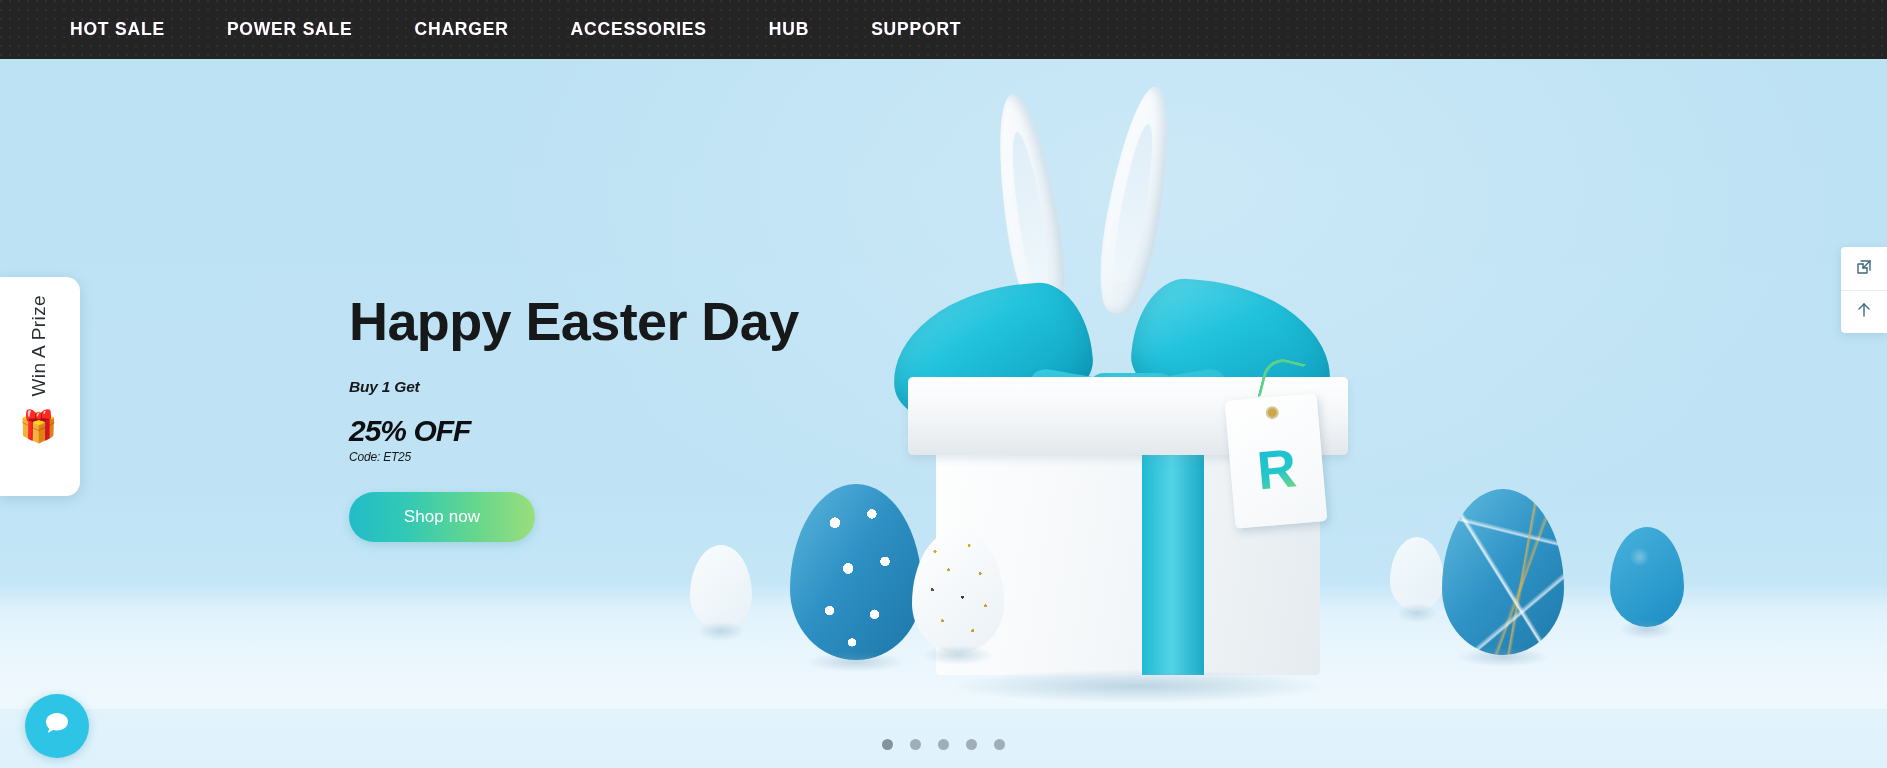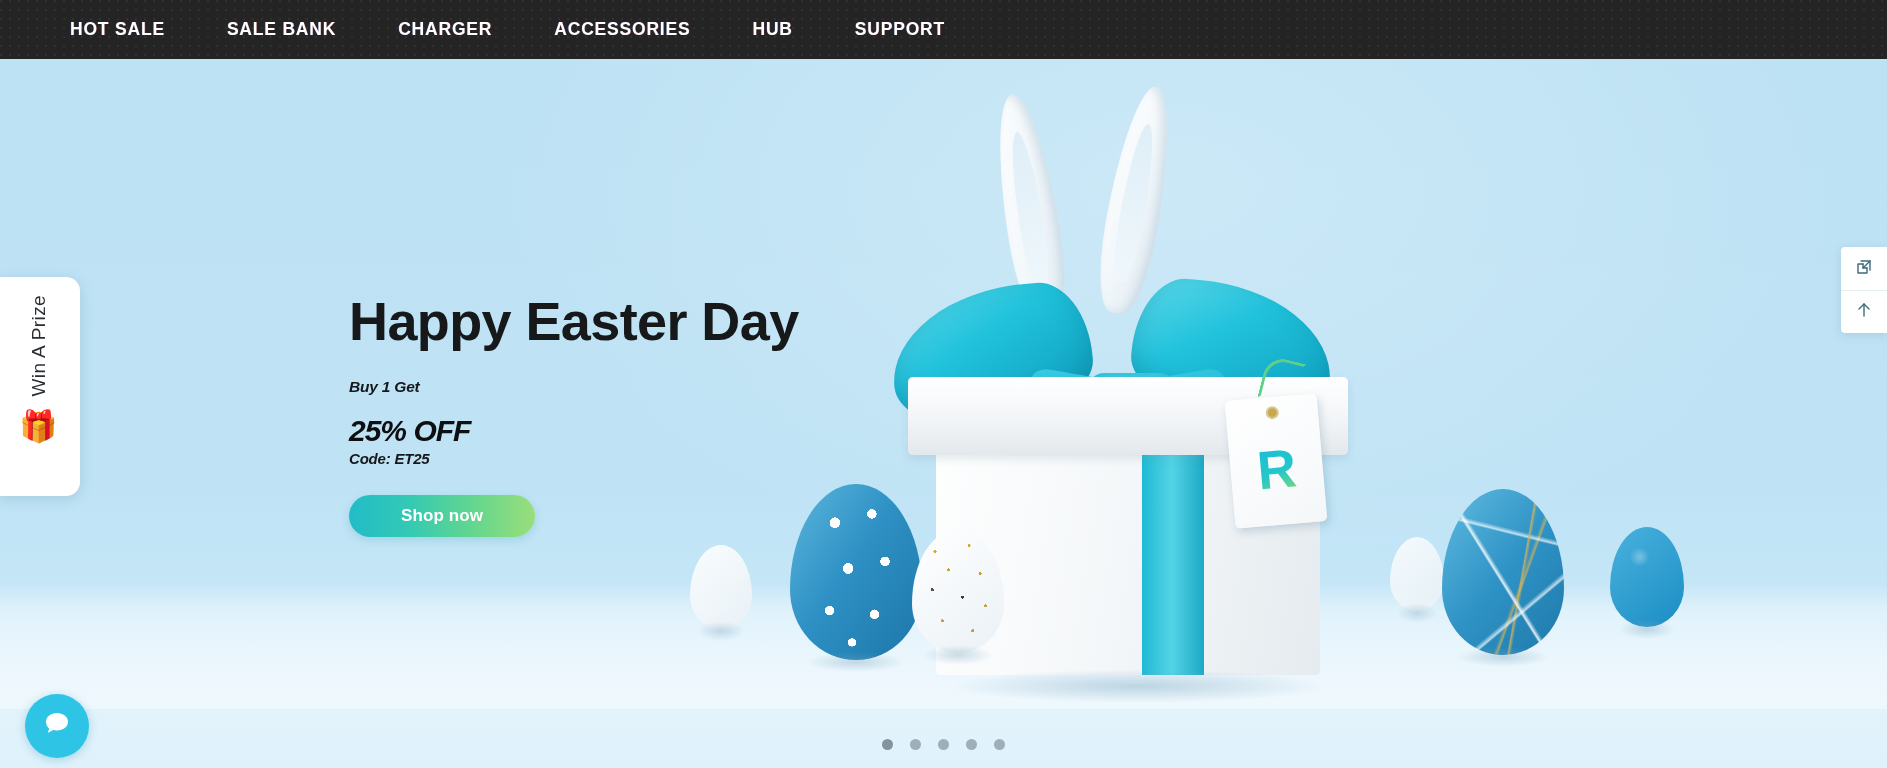--- a/index.html
+++ b/index.html
@@ -69,30 +69,30 @@
   .offer-pre {
     font-size:15.5px; font-style:italic; font-weight:bold;
     color:#15171a; letter-spacing:-.2px; line-height:1.2;
   }
   .offer-main {
     font-size:30px; font-style:italic; font-weight:bold;
     color:#0d0f11; letter-spacing:-1px; line-height:1.12;
     margin-top:18px; white-space:nowrap;
   }
   .offer-code {
-    font-size:15px; font-style:italic; font-weight:bold;
+    font-size:12px; font-style:italic; font-weight:normal;
     color:#16181a; letter-spacing:-.2px; margin-top:2px;
   }
   .shop-btn {
     display:flex; align-items:center; justify-content:center;
     margin-top:28px;
-    width:186px; height:42px;
+    width:186px; height:50px;
     border-radius:25px; border:none;
     background:linear-gradient(90deg,#21bcc8 0%, #34c9b4 32%, #62d68f 66%, #9ade7a 100%);
-    color:#ffffff; font-size:17px; font-weight:bold;
+    color:#ffffff; font-size:17px; font-weight:normal;
     letter-spacing:.1px;
     cursor:pointer;
     box-shadow:0 3px 10px rgba(30,150,160,.22);
   }
 
   
   .hero-art { position:absolute; left:800px; top:0; width:1087px; height:709px; }
 
   .ears { position:absolute; left:180px; top:18px; width:300px; height:290px; }
   .ear {
@@ -300,21 +300,21 @@
 
 <div class="page">
 
   <nav class="navbar">
     <div class="nav-inner">
       <div class="nav-item">
         
         <span>HOT SALE</span>
       </div>
       <div class="nav-item">
-        <span>SALE BANK</span>
+        <span>POWER SALE</span>
       </div>
       <div class="nav-item">
         <span>CHARGER</span>
       </div>
       <div class="nav-item">
         <span>ACCESSORIES</span>
       </div>
       <div class="nav-item">
         <span>HUB</span>
       </div>

